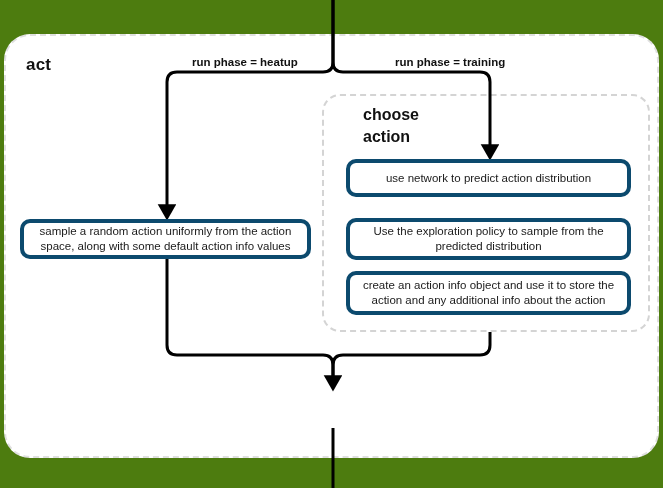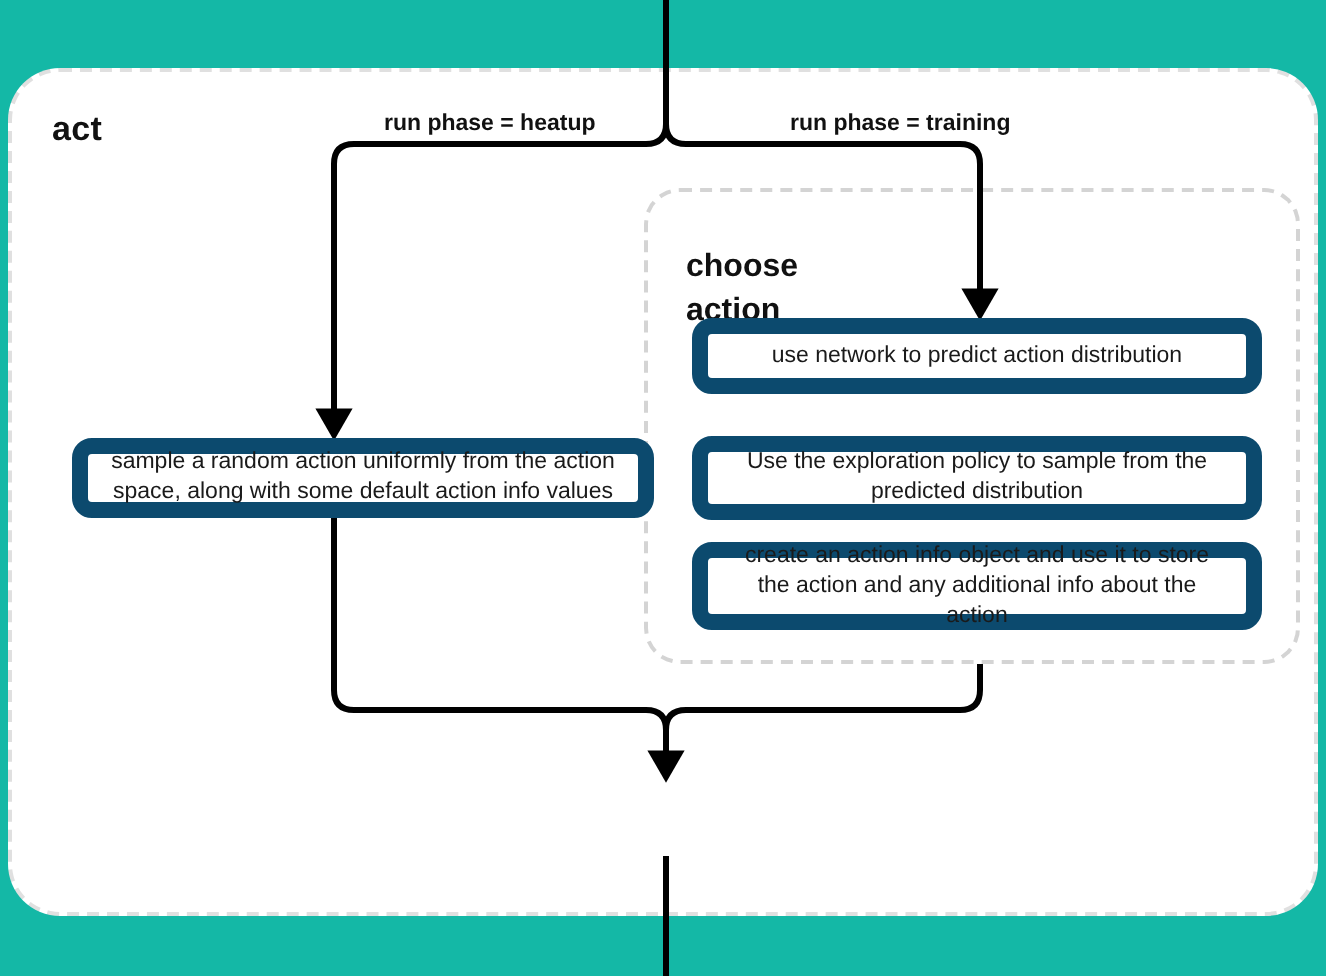--- a/index.html
+++ b/index.html
@@ -10,21 +10,21 @@
   body {
     width: 663px;
     height: 488px;
     overflow: hidden;
     font-family: "Liberation Sans", sans-serif;
   }
   #canvas {
     position: relative;
     width: 663px;
     height: 488px;
-    background: #14b8a6;
+    background: #4d7c0f;
   }
   
   .outer-container {
     position: absolute;
     left: 4px;
     top: 34px;
     width: 655px;
     height: 424px;
     background: #ffffff;
     border: 2px dashed #e0e0e0;
@@ -47,46 +47,45 @@
     top: 94px;
     width: 328px;
     height: 238px;
     border: 2px dashed #d4d4d4;
     border-radius: 18px;
     box-sizing: border-box;
     background: transparent;
   }
   .choose-title {
     position: absolute;
-    left: 343px;
+    left: 363px;
     top: 104px;
     font-size: 16px;
     font-weight: bold;
     color: #111111;
     line-height: 22px;
     width: 120px;
-    margin-top: 19px;
   }
   
   .gbox {
     position: absolute;
     box-sizing: border-box;
     background: #ffffff;
-    border: 8px solid #0c4a6e;
+    border: 4px solid #0c4a6e;
     border-radius: 10px;
     display: flex;
     align-items: center;
     justify-content: center;
     text-align: center;
     color: #1a1a1a;
     font-size: 11.5px;
     line-height: 15px;
-    padding: 3px 10px;
+    padding: 3px 0;
   }
-  #box-sample   { left: 36px;  top: 219px; width: 291px; height: 40px; }
+  #box-sample   { left: 20px;  top: 219px; width: 291px; height: 40px; }
   #box-network  { left: 346px; top: 159px; width: 285px; height: 38px; }
   #box-explore  { left: 346px; top: 218px; width: 285px; height: 42px; }
   #box-create   { left: 346px; top: 271px; width: 285px; height: 44px; }
   #box-filter   { left: 187px; top: 390px; width: 291px; height: 38px; }
 
   
   .edge-label {
     position: absolute;
     font-size: 11.5px;
     font-weight: bold;

